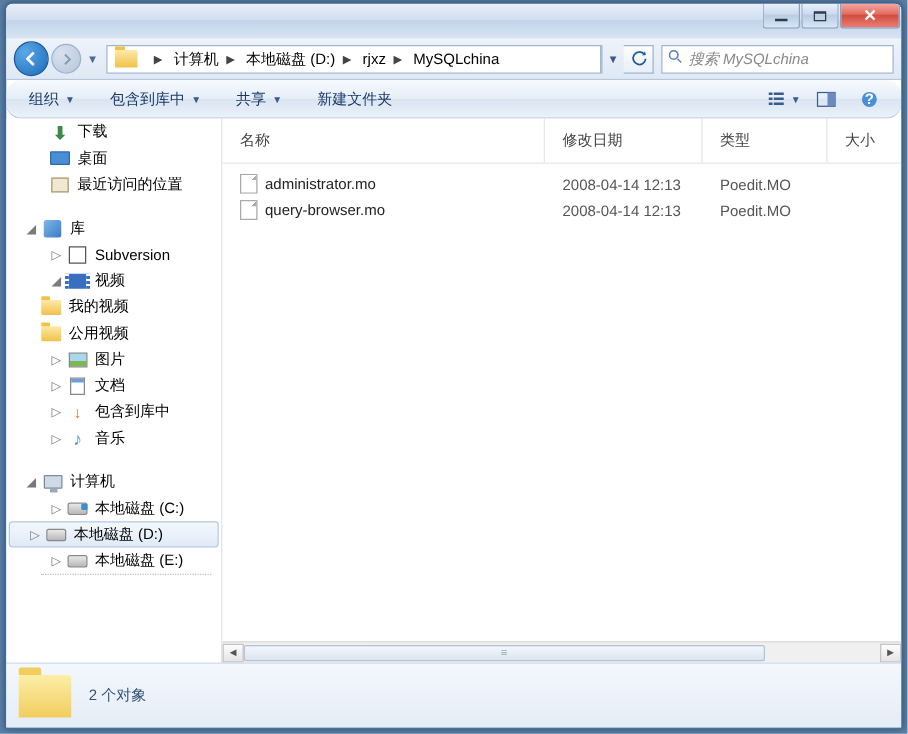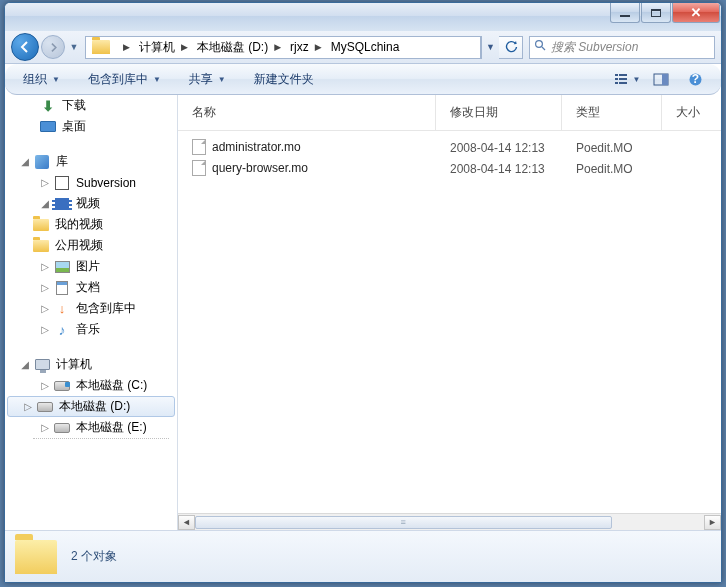--- a/index.html
+++ b/index.html
@@ -142,21 +142,21 @@
           <path d="M12 1l.7 3-3 .3z" fill="#1e5c9e"></path>
         </svg>
     </div>
     <div class="searchbox">
       <span class="mag">
         <svg width="13" height="13" viewBox="0 0 13 13">
             <circle cx="5" cy="5" r="3.4" stroke="#5a7fb0" stroke-width="1.2" fill="none"></circle>
             <line x1="8" y1="8" x2="11" y2="11" stroke="#5a7fb0" stroke-width="1.2"></line>
           </svg>
       </span>
-      <span>搜索 Subversion</span>
+      <span>搜索 MySQLchina</span>
     </div>
   </div>
 
   <div class="toolbar">
     <div class="tbtn">
         <span>组织</span>
         <span class="dd">▼</span>
       </div>
     <div class="tbtn">
         <span>包含到库中</span>
@@ -202,20 +202,26 @@
             <span class="ico-dl">⬇</span>
           </span>
           <span>下载</span>
         </div>
       <div class="navitem lvl2">
           <span class="ni">
             <span class="ico-desktop"></span>
           </span>
           <span>桌面</span>
         </div>
+      <div class="navitem lvl2">
+          <span class="ni">
+            <span class="ico-recent"></span>
+          </span>
+          <span>最近访问的位置</span>
+        </div>
       <div style="height:14px"></div>
       <div class="navitem">
           <span class="exp">◢</span>
           <span class="ni">
             <span class="ico-lib"></span>
           </span>
           <span>库</span>
         </div>
       <div class="navitem lvl2">
           <span class="exp">▷</span>

